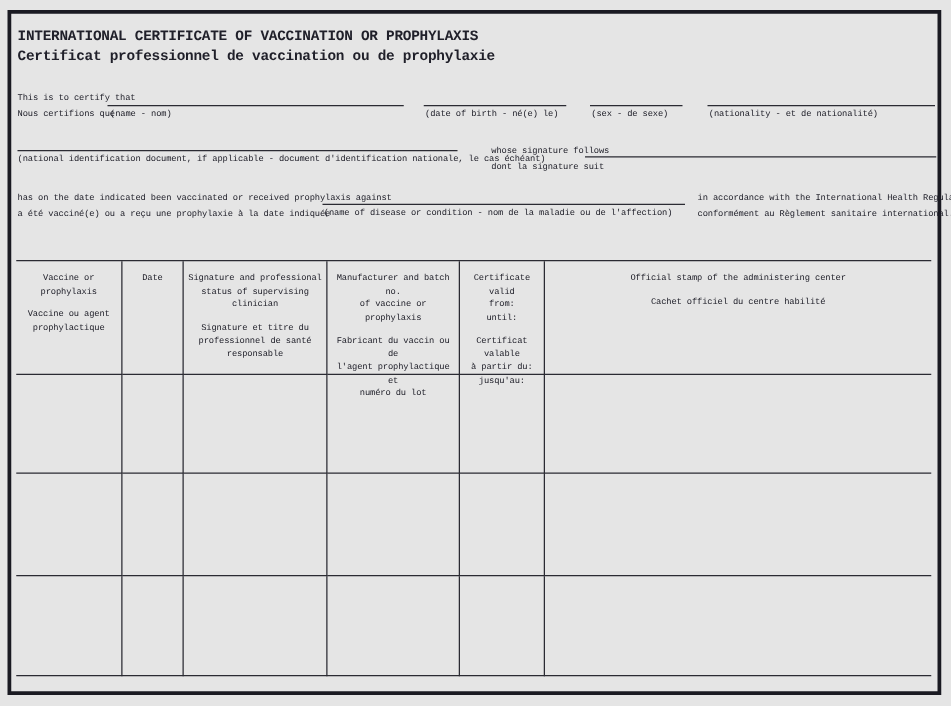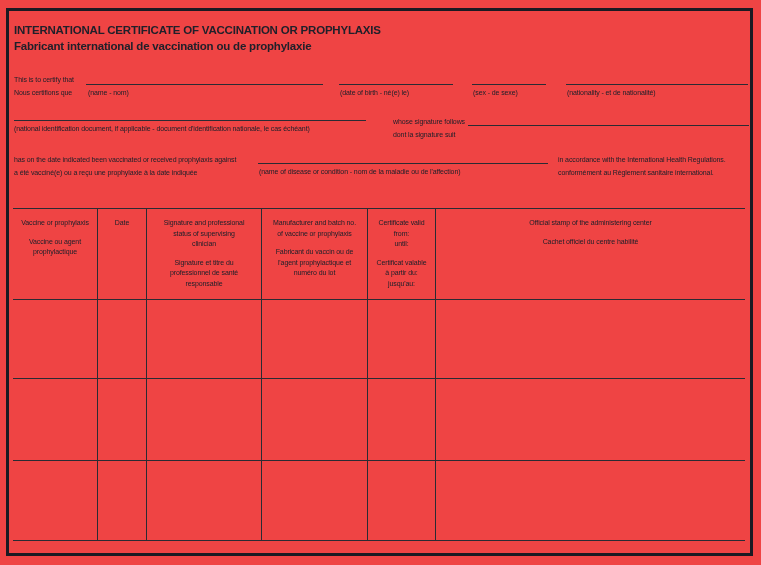--- a/index.html
+++ b/index.html
@@ -4,22 +4,22 @@
 <style>
   :root{
     --ink:#20202a;
     --line:#2b2b33;
     --frame:#1a1a22;
   }
   html,body{margin:0;padding:0;background:#ffffff;}
   .page{
     position:relative;
     width:761px;height:565px;
-    background:#ef4444;
-    font-family:Liberation Sans, sans-serif;
+    background:#e5e5e5;
+    font-family:Liberation Mono, monospace;
     color:var(--ink);
     overflow:hidden;
   }
   .frame{
     position:absolute;left:6px;top:8px;width:747px;height:548px;
     border:3px solid var(--frame);
     box-sizing:border-box;
   }
   .title{
     position:absolute;left:14px;top:22px;
@@ -62,21 +62,21 @@
   .head .hf{margin-top:8px;}
 </style>
 </head>
 <body>
 
 <div class="page">
   <div class="frame"></div>
 
   <div class="title">
     <div>INTERNATIONAL CERTIFICATE OF VACCINATION OR PROPHYLAXIS</div>
-    <div>Fabricant international de vaccination ou de prophylaxie</div>
+    <div>Certificat professionnel de vaccination ou de prophylaxie</div>
   </div>
 
   <span class="t" style="left:14px;top:75px">This is to certify that</span>
   <span class="t" style="left:14px;top:88px">Nous certifions que</span>
   <div class="rule" style="left:86px;top:84px;width:237px"></div>
   <span class="t" style="left:88px;top:88px">(name - nom)</span>
   <div class="rule" style="left:339px;top:84px;width:114px"></div>
   <span class="t" style="left:340px;top:88px">(date of birth - né(e) le)</span>
   <div class="rule" style="left:472px;top:84px;width:74px"></div>
   <span class="t" style="left:473px;top:88px">(sex - de sexe)</span>

